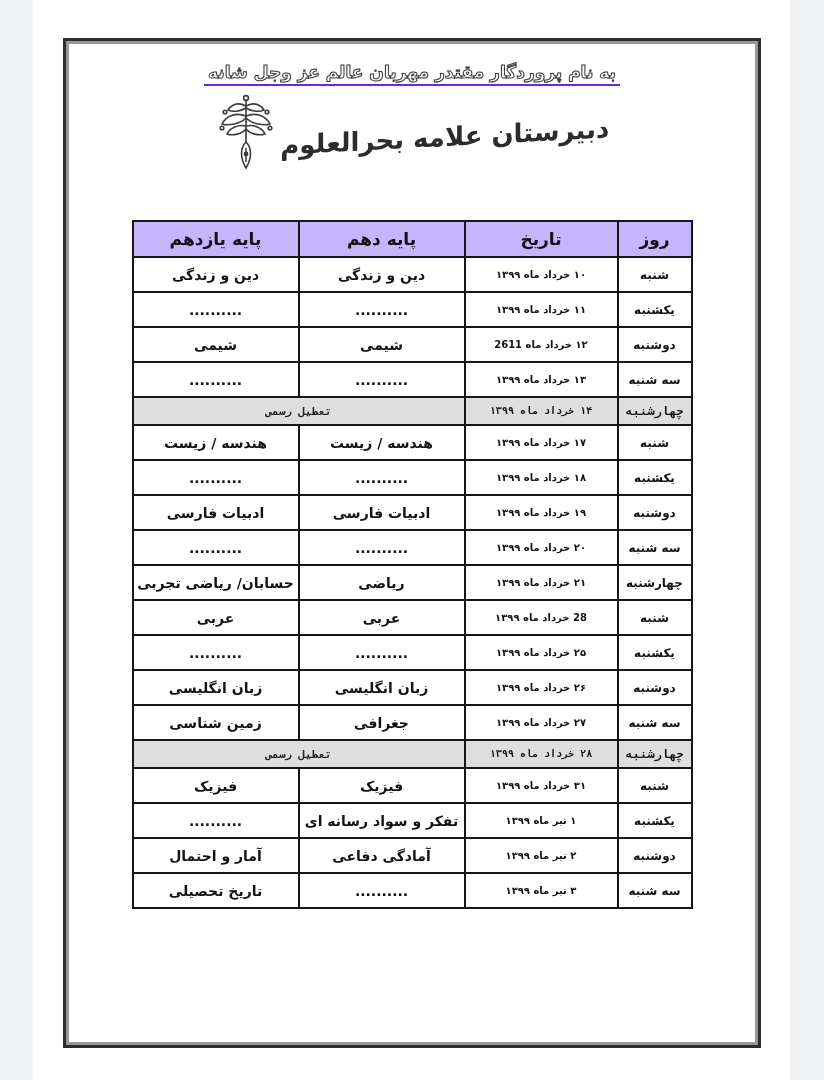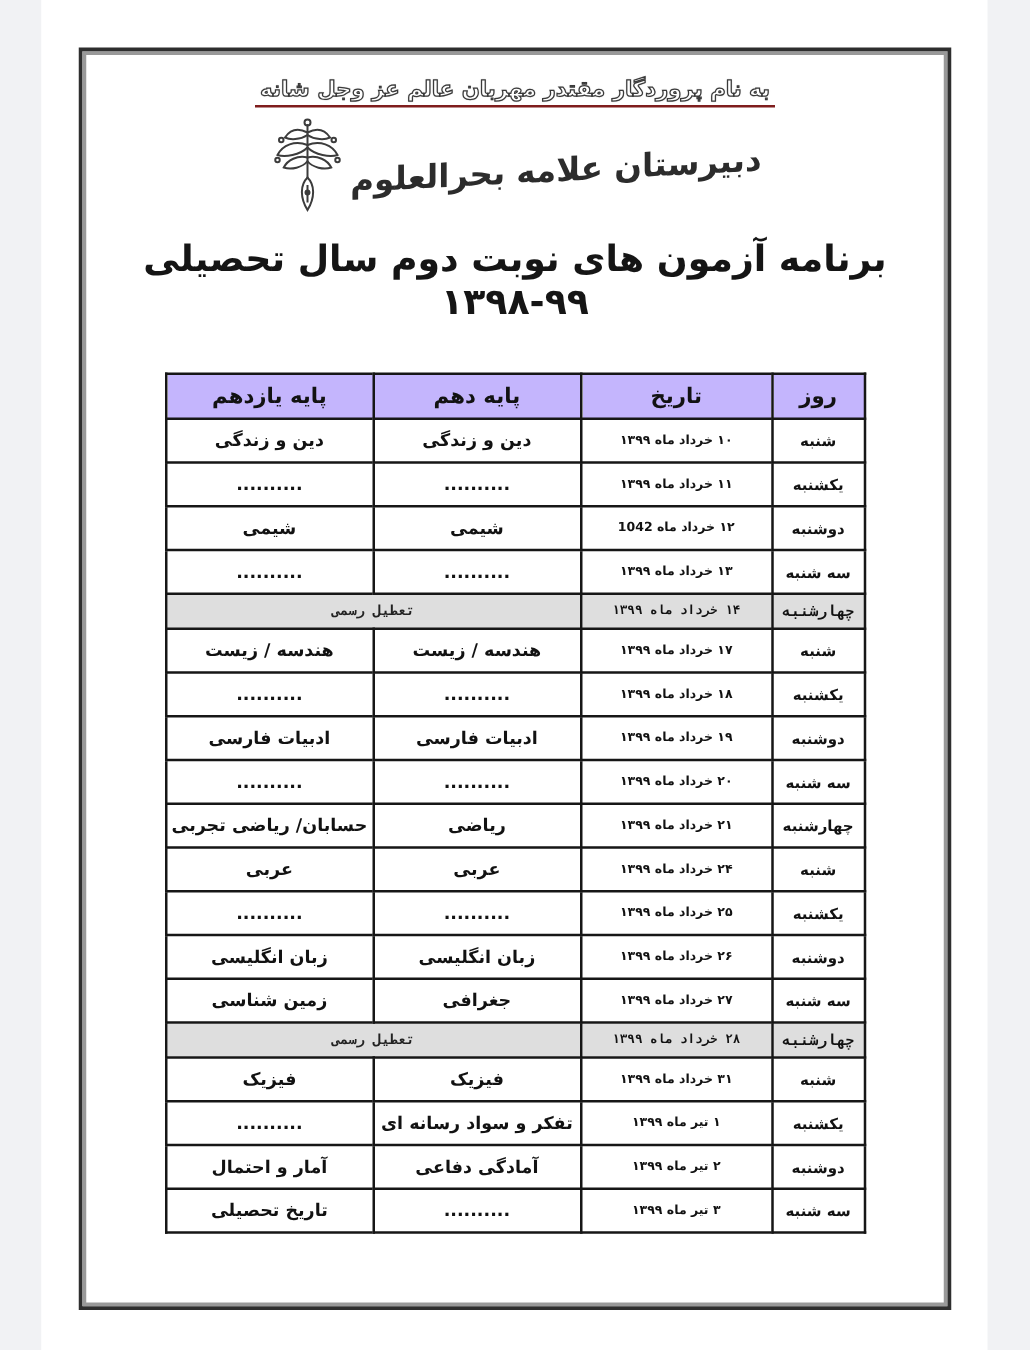--- a/index.html
+++ b/index.html
@@ -40,21 +40,21 @@
     text-align: center;
     font-size: 17px;
     font-weight: bold;
     letter-spacing: 1px;
     color: #ffffff;
     -webkit-text-stroke: 1px #3a3a3a;
     text-shadow: 0 0 1px #555;
   }
   .bismillah span {
     display: inline-block;
-    border-bottom: 2px solid #7f1d1d;
+    border-bottom: 2px solid #6d28d9;
     padding: 0 4px 2px 4px;
   }
   .logo-row {
     margin-top: 8px;
     height: 86px;
     display: flex;
     align-items: center;
     justify-content: center;
     gap: 2px;
   }
@@ -136,21 +136,20 @@
           <circle cx="56" cy="36" r="1.8"></circle>
         </g>
         <g stroke="#3c3c3c" stroke-width="1.6" fill="#ffffff">
           <path d="M32 50 C38 56, 38 66, 32 76 C26 66, 26 56, 32 50 Z"></path>
           <line x1="32" y1="56" x2="32" y2="70"></line>
           <circle cx="32" cy="62" r="1.6" fill="#3c3c3c"></circle>
         </g>
       </svg>
     </div>
 
-    <div class="doc-title">برنامه آزمون های نوبت دوم سال تحصیلی ۹۹-۱۳۹۸</div>
 
     <table class="schedule">
       <colgroup>
         <col class="col-day">
           <col class="col-date">
           <col class="col-g10">
           <col class="col-g11">
       </colgroup>
       <thead>
         <tr>
@@ -168,21 +167,21 @@
             <td class="subject-cell">دین و زندگی</td>
           </tr>
           <tr>
             <td class="day-cell">یکشنبه</td>
             <td class="date-cell">۱۱ خرداد ماه ۱۳۹۹</td>
             <td class="subject-cell">..........</td>
             <td class="subject-cell">..........</td>
           </tr>
           <tr>
             <td class="day-cell">دوشنبه</td>
-            <td class="date-cell">۱۲ خرداد ماه 1042</td>
+            <td class="date-cell">۱۲ خرداد ماه 2611</td>
             <td class="subject-cell">شیمی</td>
             <td class="subject-cell">شیمی</td>
           </tr>
           <tr>
             <td class="day-cell">سه شنبه</td>
             <td class="date-cell">۱۳ خرداد ماه ۱۳۹۹</td>
             <td class="subject-cell">..........</td>
             <td class="subject-cell">..........</td>
           </tr>
           <tr class="holiday">
@@ -215,21 +214,21 @@
             <td class="subject-cell">..........</td>
           </tr>
           <tr>
             <td class="day-cell">چهارشنبه</td>
             <td class="date-cell">۲۱ خرداد ماه ۱۳۹۹</td>
             <td class="subject-cell">ریاضی</td>
             <td class="subject-cell">حسابان/ ریاضی تجربی</td>
           </tr>
           <tr>
             <td class="day-cell">شنبه</td>
-            <td class="date-cell">۲۴ خرداد ماه ۱۳۹۹</td>
+            <td class="date-cell">28 خرداد ماه ۱۳۹۹</td>
             <td class="subject-cell">عربی</td>
             <td class="subject-cell">عربی</td>
           </tr>
           <tr>
             <td class="day-cell">یکشنبه</td>
             <td class="date-cell">۲۵ خرداد ماه ۱۳۹۹</td>
             <td class="subject-cell">..........</td>
             <td class="subject-cell">..........</td>
           </tr>
           <tr>

